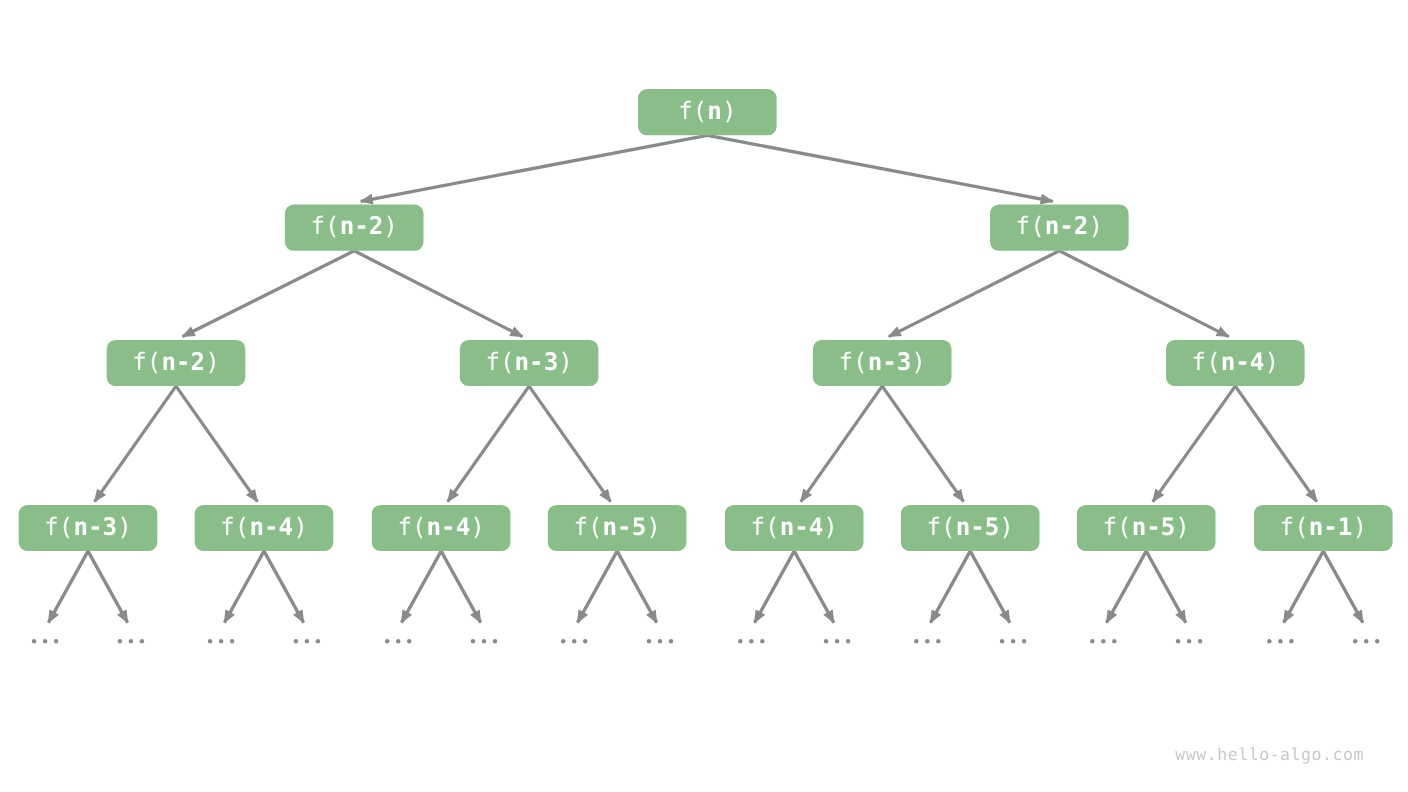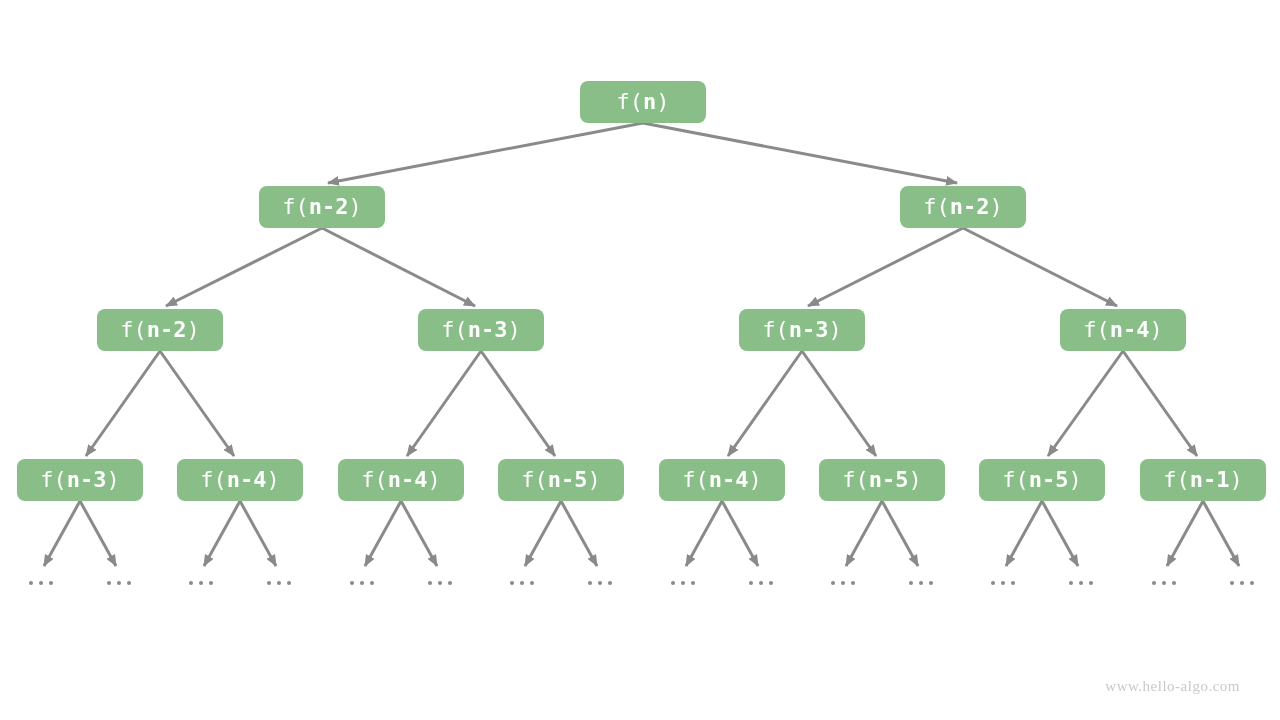--- a/index.html
+++ b/index.html
@@ -47,21 +47,20 @@
     height: 4px;
     border-radius: 50%;
     display: inline-block;
   }
   #watermark {
     position: absolute;
     right: 40px;
     bottom: 25px;
     font-size: 15px;
     letter-spacing: 0.5px;
-    font-family: Liberation Serif, serif;
   }
 </style>
 </head>
 <body style="background: rgb(255, 255, 255);">
 
 <div id="stage">
   <svg id="edge-layer" viewBox="0 0 1280 720" xmlns="http://www.w3.org/2000/svg">
       <defs>
         <marker id="arrow" viewBox="0 0 12 10" refX="11" refY="5" markerWidth="12" markerHeight="10" orient="auto" markerUnits="userSpaceOnUse">
           <path d="M0,0 L12,5 L0,10 z" fill="#8A8A8A"></path>

